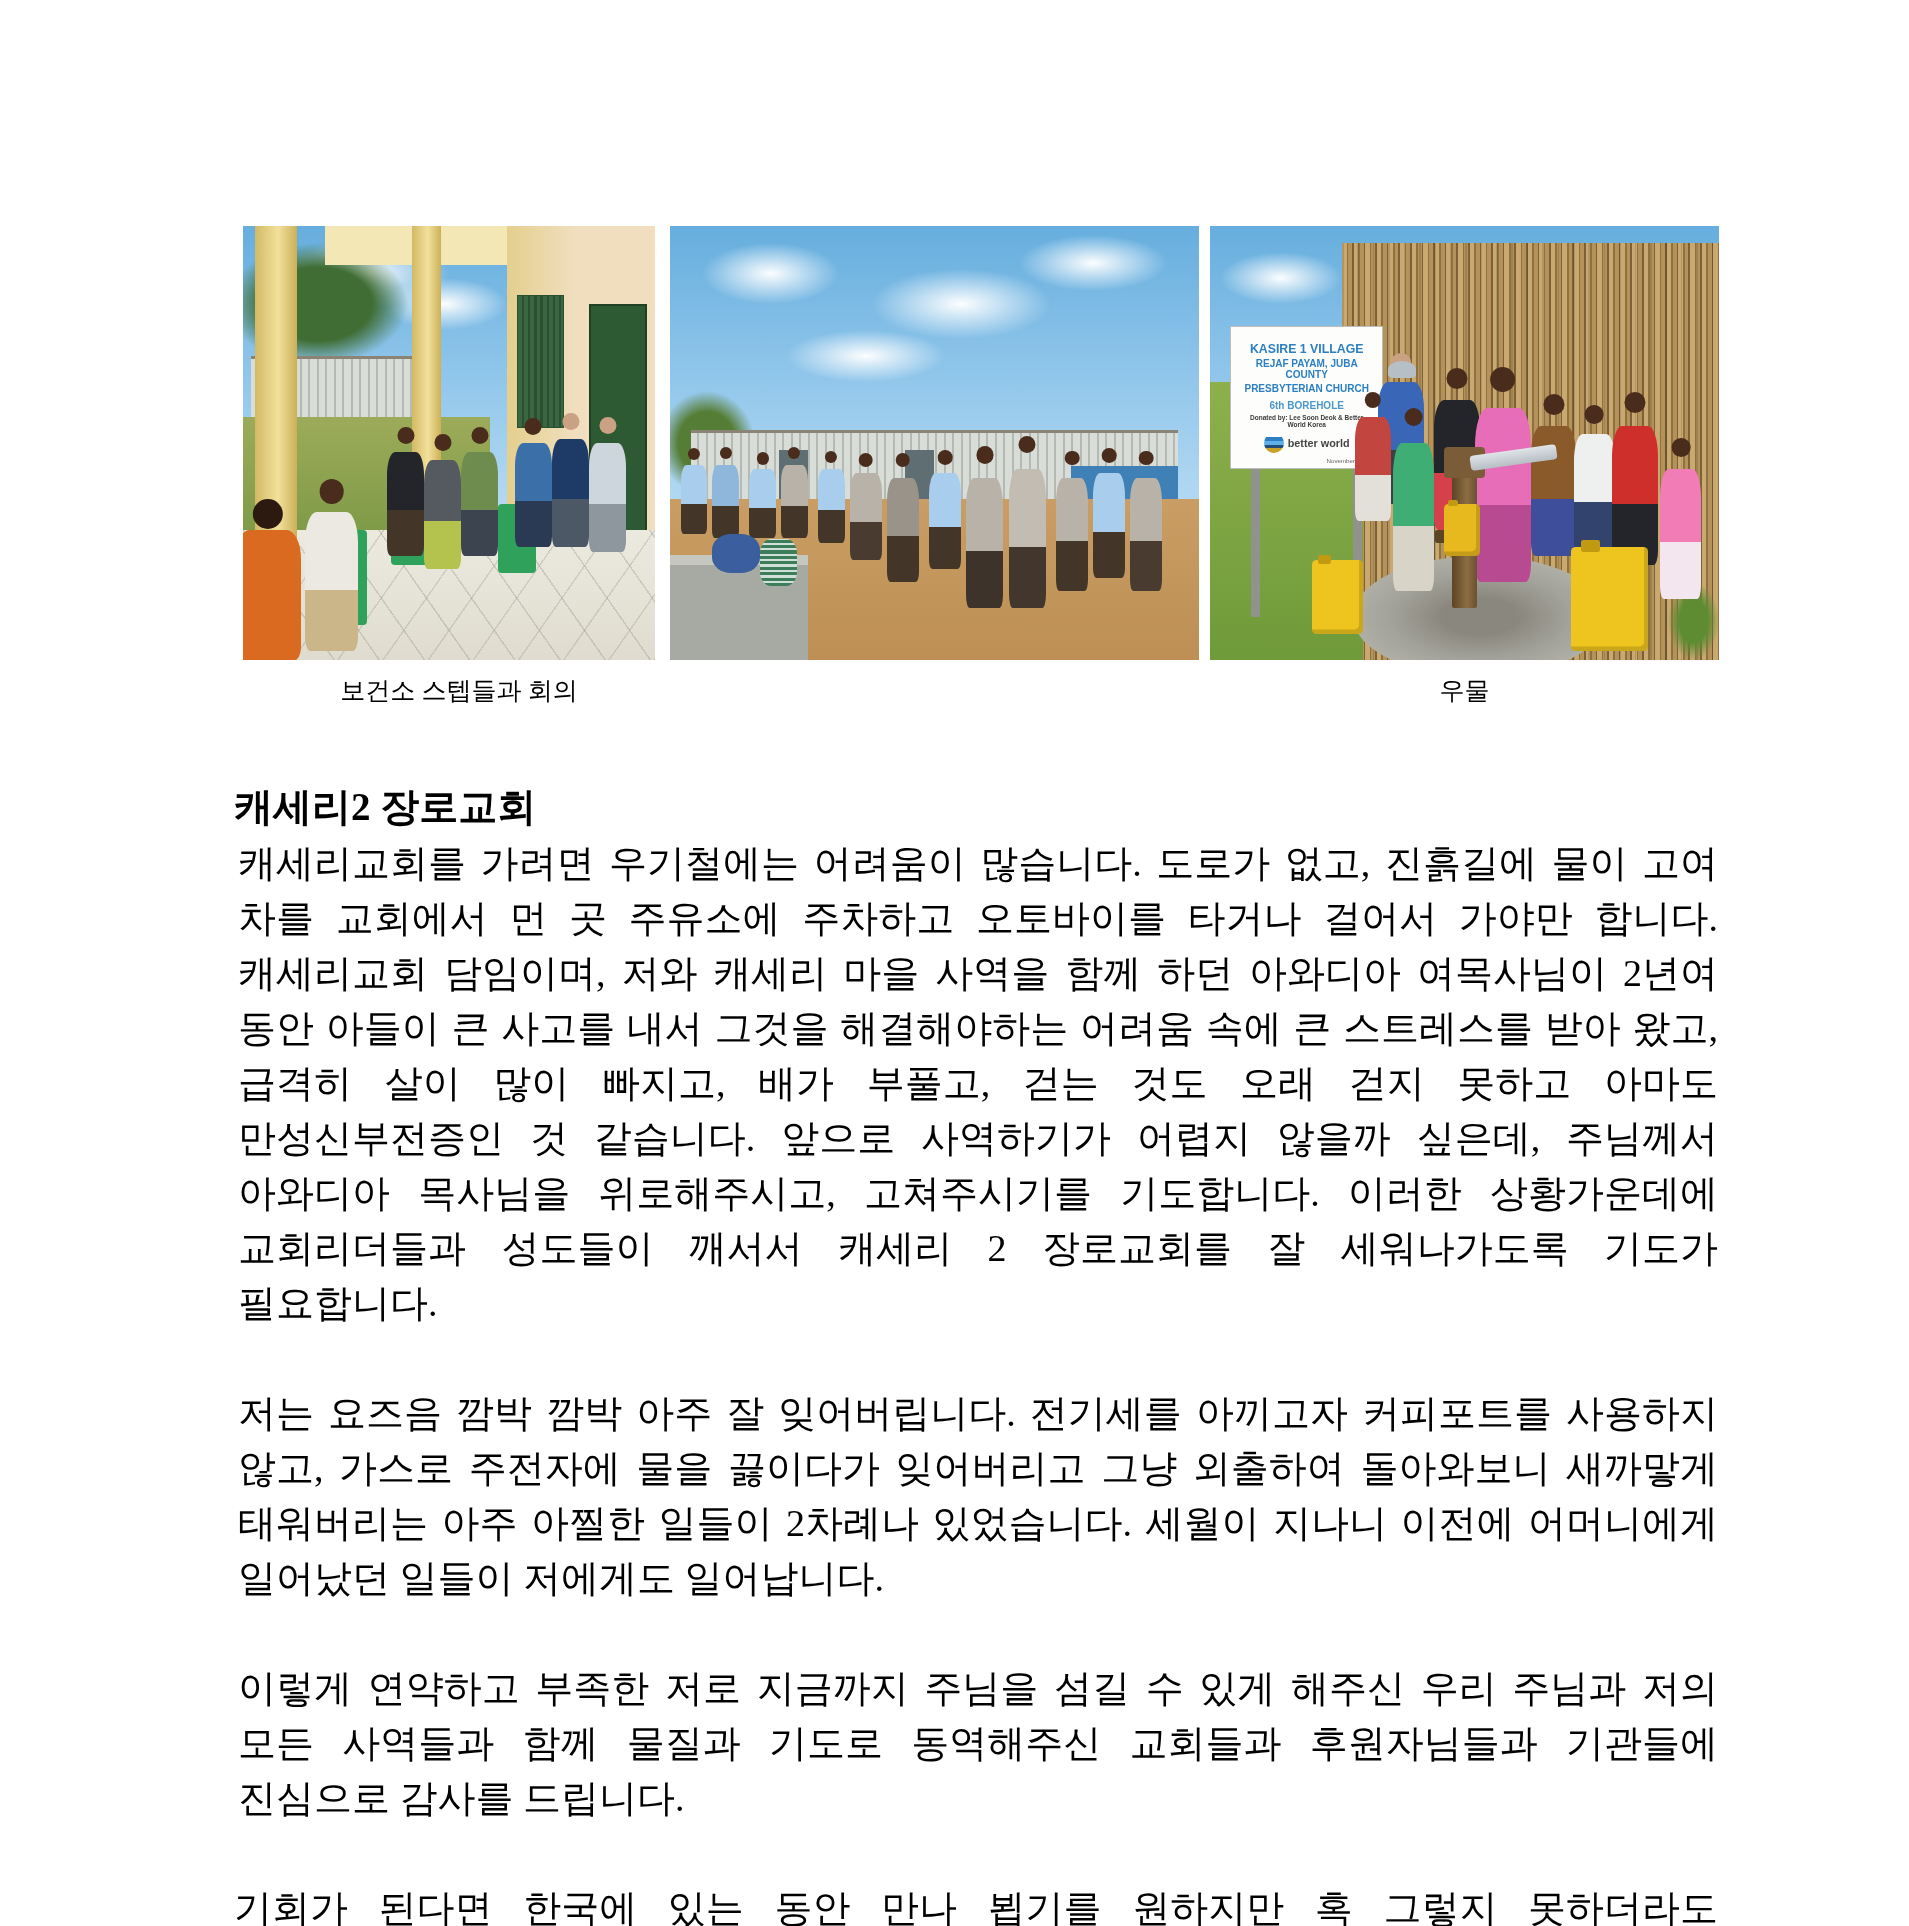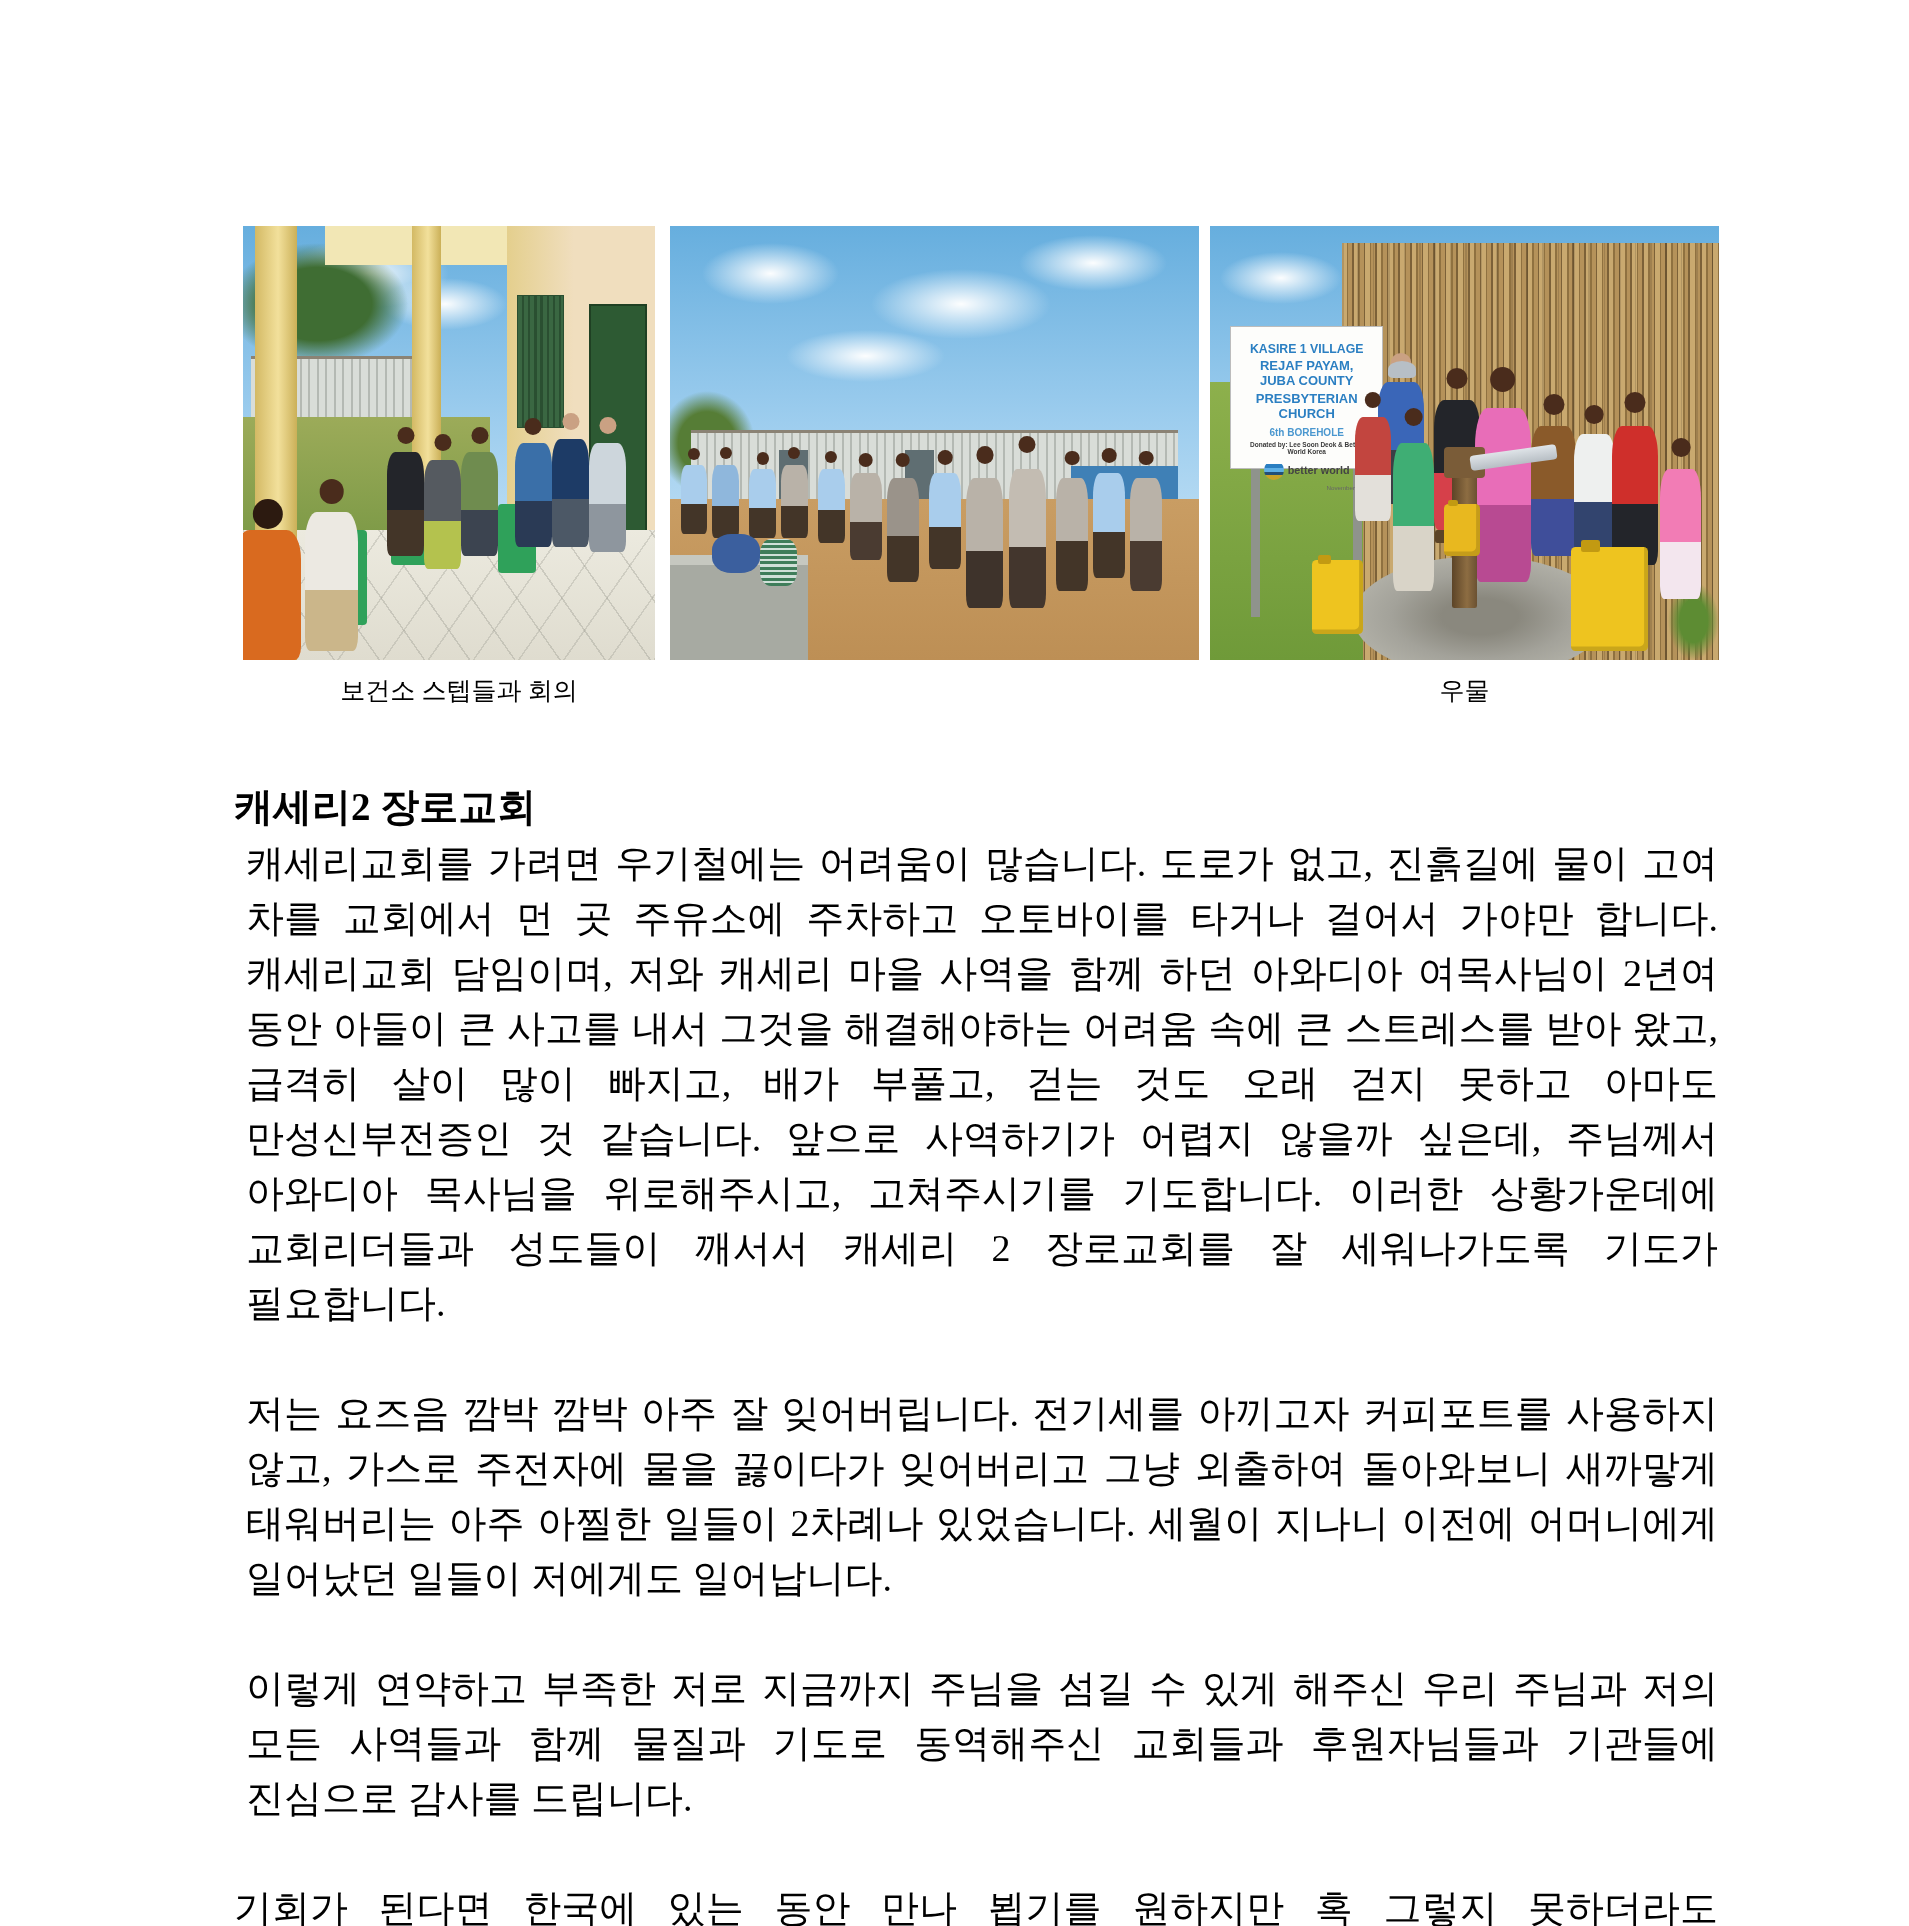--- a/index.html
+++ b/index.html
@@ -65,21 +65,21 @@
       repeating-linear-gradient(90deg, rgba(0,0,0,0.12) 0 1.5px, rgba(0,0,0,0) 1.5px 15.4px),
       repeating-linear-gradient(90deg,#c9a96f 0 4.6px,#8f7140 4.6px 6.2px,#b5925a 6.2px 10px,#7c6138 10px 11.6px); }
   .p3-grass { left:0; top:36%; width:30%; height:64%; background:linear-gradient(180deg,#8db04c,#6f9a39); }
   .p3-grass2 { right:0; bottom:0; width:10%; height:18%; background:radial-gradient(closest-side,#5d8c33 55%,rgba(93,140,51,0)); }
   .p3-post { width:1.8%; background:#8f938c; }
   .p3-sign { left:4%; top:23%; width:30%; height:33%; background:#fdfdfb; border:1.5px solid #bcbcbc;
     box-sizing:border-box; padding:3% 2%; text-align:center;
     font-family:"Liberation Sans","DejaVu Sans",sans-serif; color:#2b7fc2; }
   .p3-sign div { position:static; }
   .sign-l1 { font-size:12.3px; font-weight:bold; }
-  .sign-l2, .sign-l3 { font-size:13px; font-weight:bold; margin-top:2.3px; }
+  .sign-l2, .sign-l3 { font-size:10px; font-weight:bold; margin-top:2.3px; }
   .sign-l4 { font-size:10px; font-weight:bold; margin-top:6.2px; color:#4a97cf; }
   .sign-l5 { font-size:6.5px; font-weight:bold; margin-top:3.1px; color:#3a3a3a; }
   .sign-logo-row { display:flex; align-items:center; justify-content:center; gap:3.9px; margin-top:5.4px; }
   .sign-logo { position:static; width:20px; height:20px; border-radius:50%;
     background:linear-gradient(180deg,#ffffff 0 22%,#2b7fc2 22% 40%,#5fb0e6 40% 58%,#234f77 58% 74%,#c9a227 74% 100%); }
   .sign-l6 { font-size:10.8px; font-weight:bold; color:#444444; }
   .sign-l7 { font-size:6.2px; margin-top:3.9px; color:#666666; text-align:right; }
   .p3-apron { left:28%; bottom:-4%; width:50%; height:28%; background:radial-gradient(closest-side,#8a887e 30%,#a3a29a 70%,#b0afa6); border-radius:50%; }
   .p3-pumpbody { left:47.5%; bottom:12%; width:5%; height:34%; background:linear-gradient(90deg,#5c4427,#8d6d42 60%,#6b5132); border-radius:2.3px; }
   .p3-pumphead { left:46%; bottom:42%; width:8%; height:7%; background:#7a5c38; border-radius:3.9px; }
@@ -94,21 +94,21 @@
     font-size:25px; line-height:35px; }
   .caption { position:absolute; top:0; text-align:center; }
   .caption-1 { left:10px; width:412px; }
   .caption-2 { left:427px; width:529px; }
   .caption-3 { left:967px; width:509px; }
 
   
   .article { position:absolute; left:234px; top:778px; width:1484px;
     font-size:38px; line-height:55px; text-align:justify; word-break:keep-all; }
   .article h1 { font-size:39px; font-weight:bold; margin:0; line-height:58px; text-align:left; }
-  .article p { margin:0 0 55px 12px; }
+  .article p { margin:0 0 55px 4px; }
   .article p.tight { margin:0; }
 </style>
 </head>
 <body>
 
 <div class="page">
 
   <div class="photos-row">
 
     <div class="photo photo-1">

